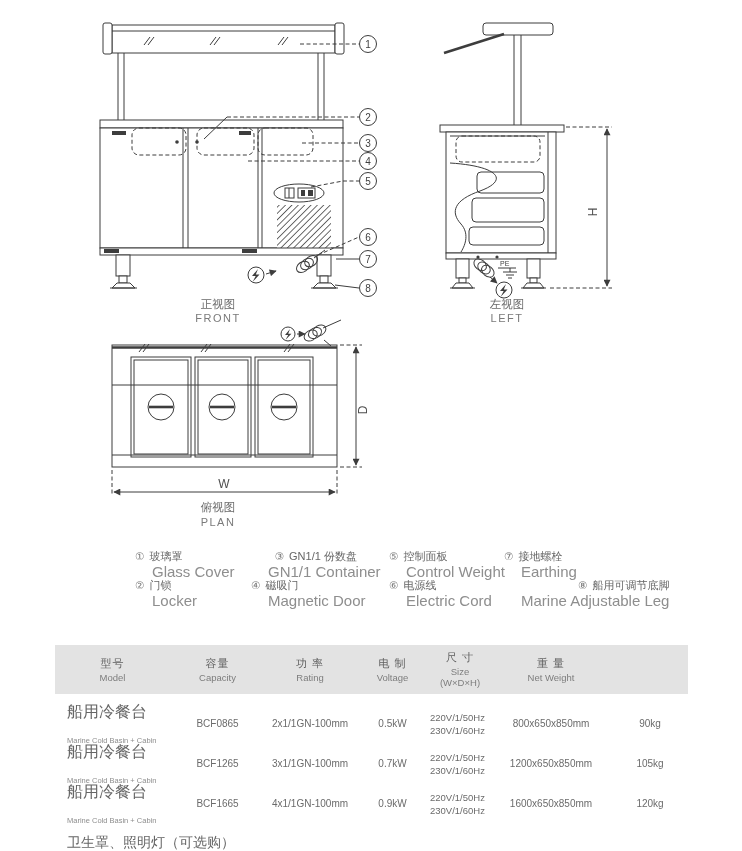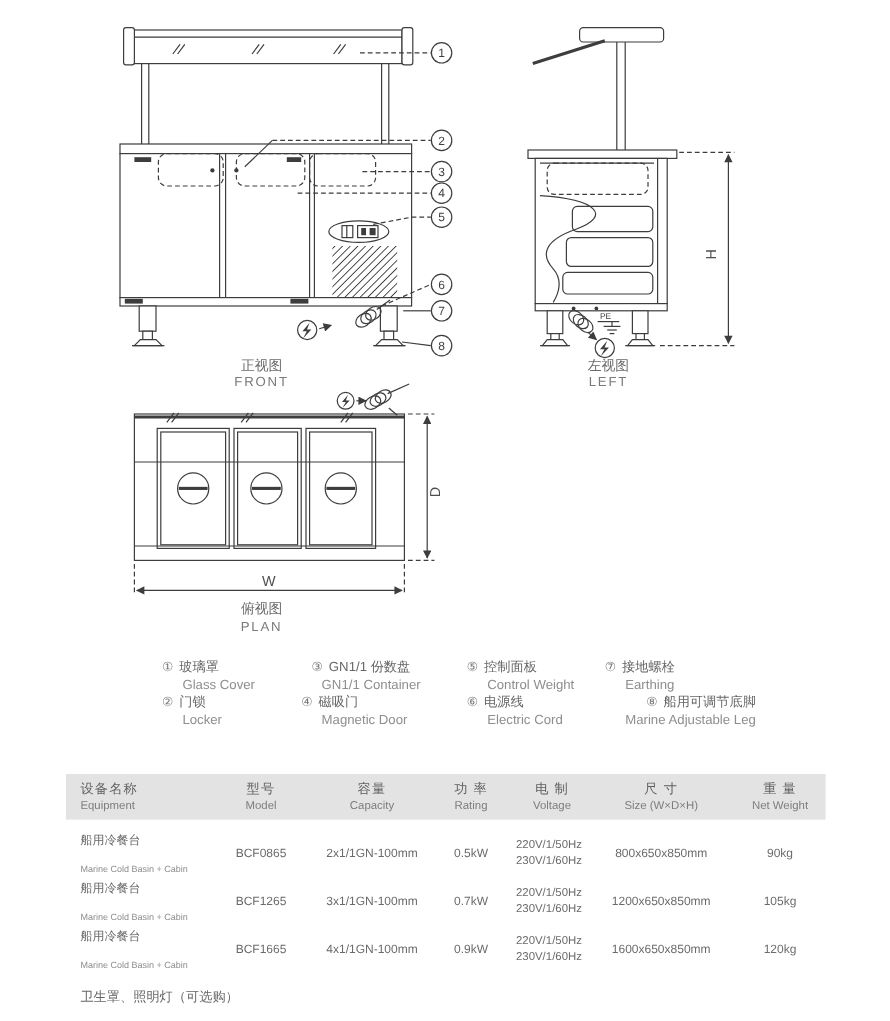--- a/index.html
+++ b/index.html
@@ -15,39 +15,39 @@
   .fl  { fill:#3d3d3d; stroke:none; }
   text.lbl-zh { font-size:11.5px; fill:#6a6a6a; text-anchor:middle; }
   text.lbl-en { font-size:11px; fill:#7a7a7a; text-anchor:middle; letter-spacing:1.5px; }
   text.dim    { font-size:12px; fill:#4f4f4f; text-anchor:middle; }
   text.co     { font-size:10px; fill:#3f3f3f; text-anchor:middle; }
   text.pe     { font-size:7px; fill:#3f3f3f; }
 
   
   .lg-item { position:absolute; font-size:11px; color:#666; line-height:13px; }
   .lg-num  { font-size:10.5px; color:#777; margin-right:5px; }
-  .lg-en   { font-size:11px; color:#8e8e8e; margin-left:17px; margin-top:2px; }
+  .lg-en   { font-size:15px; color:#8e8e8e; margin-left:17px; margin-top:2px; }
 
   
   .spec { position:absolute; left:55px; top:645px; width:633px; color:#6b6b6b; }
   .grid7 { display:grid; grid-template-columns:115px 95px 90px 75px 60px 122px 76px; }
   .hdr { background:#e3e3e3; padding:5px 0 6px; align-items:center; }
   .hc { text-align:center; }
   .hc .zh { font-size:11px; color:#5f5f5f; letter-spacing:1px; }
   .hc .en { font-size:9.5px; color:#7d7d7d; margin-top:1px; }
   .hc.first { text-align:left; padding-left:12px; }
   .tbody { padding-top:8px; }
   .trow { height:40px; align-items:center; }
   .cell { text-align:center; font-size:10px; white-space:nowrap; }
   .cell.eq { text-align:left; padding-left:12px; }
-  .eq .zh { font-size:10px; color:#666; }
+  .eq .zh { font-size:16px; color:#666; }
   .eq .en { font-size:7.5px; color:#8e8e8e; margin-top:13px; }
   .cell.volt { font-size:9.5px; line-height:13px; text-align:left; }
   .note { margin-top:12px; padding-left:12px; }
-  .note .zh { font-size:11px; color:#666; }
+  .note .zh { font-size:14px; color:#666; }
   .note .en { font-size:8.5px; color:#8e8e8e; margin-top:2px; }
 </style>
 </head>
 <body>
 
 <div class="page">
 
   <svg class="drawing" width="742" height="540" viewBox="0 0 742 540">
     <defs>
       <marker id="ar" viewBox="0 0 10 10" refX="9" refY="5" markerWidth="9" markerHeight="7" orient="auto-start-reverse">
@@ -337,24 +337,20 @@
       <div class="lg-en">Earthing</div>
     </div>
     <div class="lg-item" style="left:504px; top:579px;text-align:right;">
       <span class="lg-num">⑧</span><span>船用可调节底脚</span>
       <div class="lg-en">Marine Adjustable Leg</div>
     </div>
   </div>
 
   <div class="spec">
     <div class="grid7 hdr">
-      <div class="hc first">
-        <div class="zh">设备名称</div>
-        <div class="en">Equipment</div>
-      </div>
       <div class="hc">
         <div class="zh">型号</div>
         <div class="en">Model</div>
       </div>
       <div class="hc">
         <div class="zh">容量</div>
         <div class="en">Capacity</div>
       </div>
       <div class="hc">
         <div class="zh">功 率</div>

